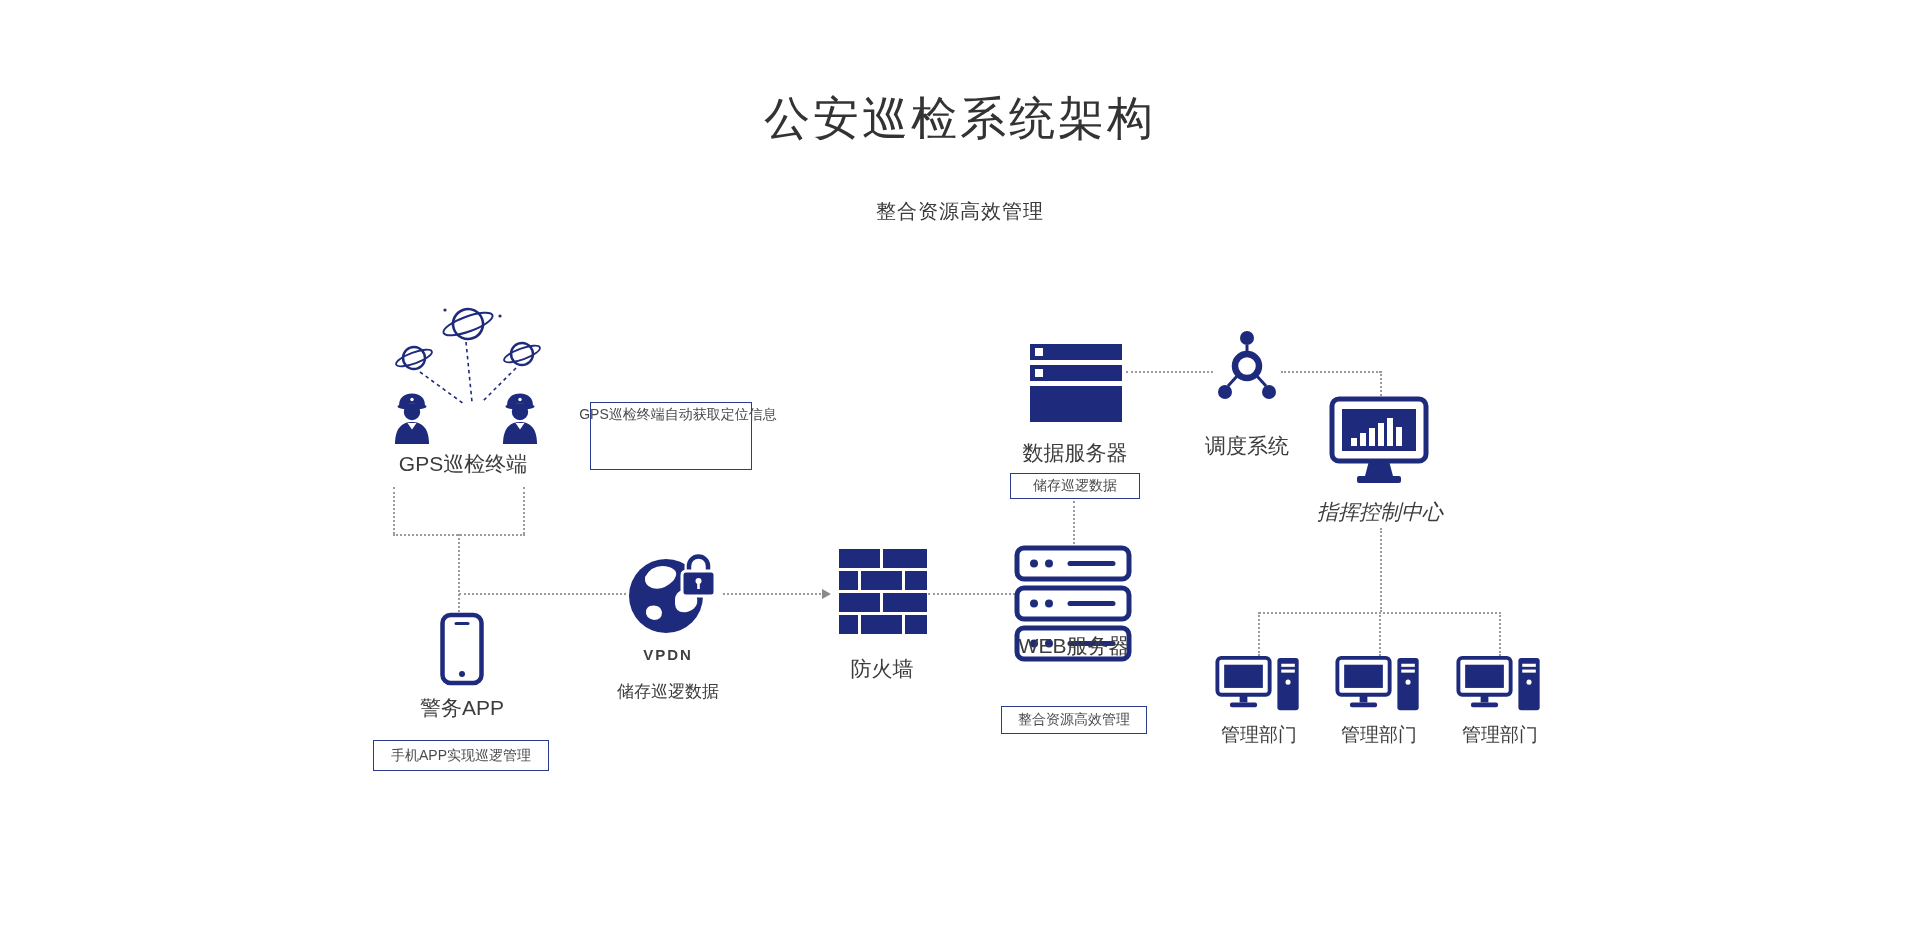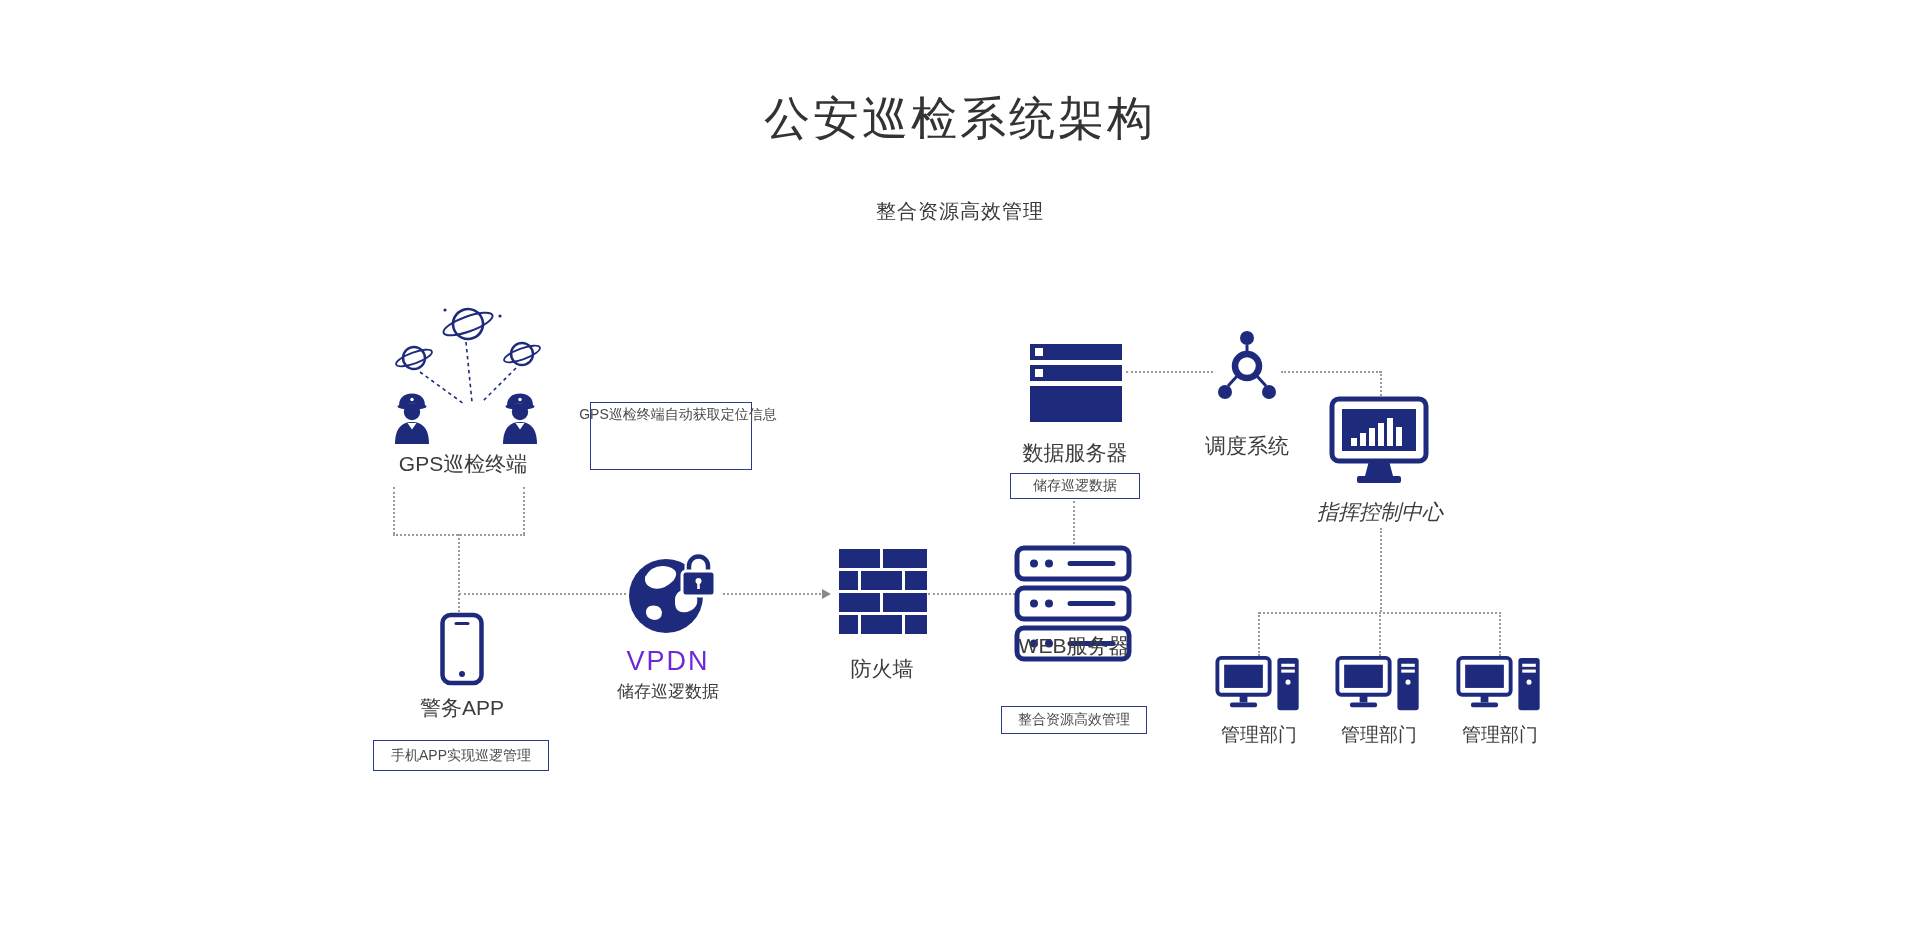--- a/index.html
+++ b/index.html
@@ -12,21 +12,21 @@
     --bg:#ffffff;
   }
   *{margin:0;padding:0;box-sizing:border-box;}
   body{background:var(--bg);font-family:"Liberation Sans","DejaVu Sans",sans-serif;}
   .canvas{position:relative;width:1920px;height:943px;background:var(--bg);overflow:hidden;}
   .title{position:absolute;left:0;right:0;top:88px;text-align:center;font-size:46px;font-weight:400;color:#333;letter-spacing:3px;}
   .subtitle{position:absolute;left:0;right:0;top:198px;text-align:center;font-size:20px;color:#3a3a3a;letter-spacing:1px;}
   .icon{position:absolute;color:var(--icon-color);}
   .label{position:absolute;transform:translateX(-50%);font-size:21px;color:var(--label-color);white-space:nowrap;text-align:center;}
   .label.sm{font-size:19px;}
-  .label.vpdn-main{font-size:27px;letter-spacing:2px;color:#6d28d9;}
+  .label.vpdn-main{font-size:15px;letter-spacing:2px;color:#404040;font-weight:bold;}
   .label.vpdn-sub{font-size:17px;}
   .note{position:absolute;border:1px solid var(--note-border);background:#fff;color:var(--note-text);
         font-size:14px;line-height:1.7;display:flex;justify-content:center;white-space:nowrap;}
   .note.center{align-items:center;text-align:center;}
   .note.padded{padding-left:14px;}
   .hline{position:absolute;height:0;border-top:2px dotted var(--line-color);}
   .vline{position:absolute;width:0;border-left:2px dotted var(--line-color);}
   .arrow-right{position:absolute;width:0;height:0;border-top:5.5px solid transparent;border-bottom:5.5px solid transparent;border-left:9px solid #8a8a8a;}
 </style>
 </head>

